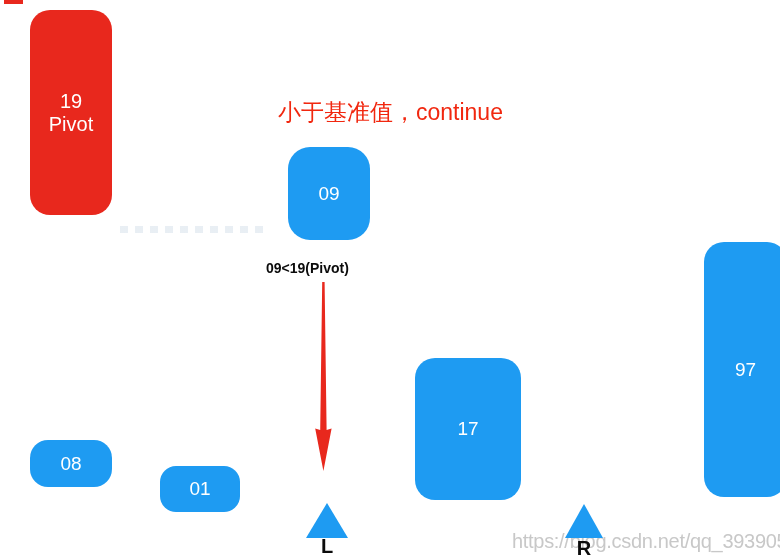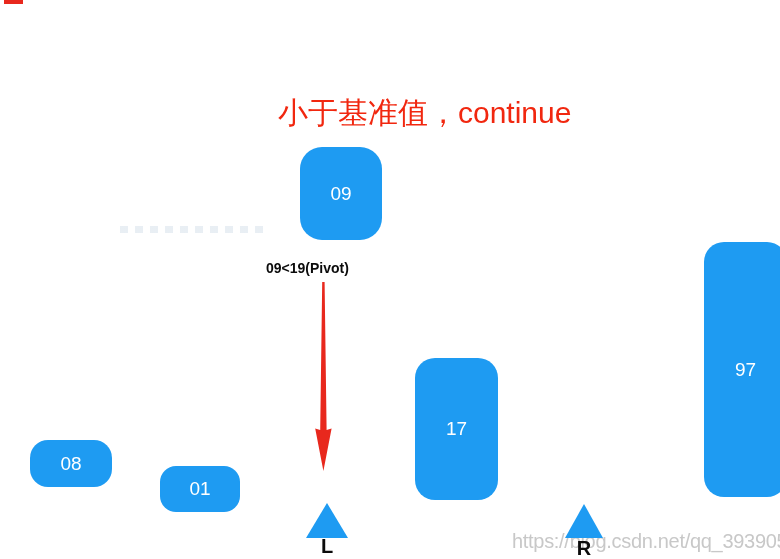--- a/index.html
+++ b/index.html
@@ -17,32 +17,32 @@
   }
   .pivot {
     position: absolute; left: 30px; top: 10px; width: 82px; height: 205px;
     background: var(--red); border-radius: 20px;
     color: #ffffff; display: flex; flex-direction: column;
     align-items: center; justify-content: center;
     font-size: 20px; line-height: 23px; font-weight: 500;
   }
   .annotation {
     position: absolute; left: 278px; top: 99px;
-    color: var(--red-text); font-size: 30px; line-height: 27px;
+    color: var(--red-text); font-size: 23px; line-height: 27px;
     white-space: nowrap;
   }
   .block {
     position: absolute; background: var(--blue); color: #ffffff;
     display: flex; align-items: center; justify-content: center;
     font-size: 19px; font-weight: 500;
   }
-  .b09 { left: 288px; top: 147px; width: 82px; height: 93px; border-radius: 22px; margin-left: 12px; }
+  .b09 { left: 288px; top: 147px; width: 82px; height: 93px; border-radius: 22px; }
   .b08 { left: 30px;  top: 440px; width: 82px; height: 47px; border-radius: 18px; }
   .b01 { left: 160px; top: 466px; width: 80px; height: 46px; border-radius: 16px; }
-  .b17 { left: 415px; top: 358px; width: 83px; height: 142px; border-radius: 20px; }
+  .b17 { left: 415px; top: 358px; width: 106px; height: 142px; border-radius: 20px; }
   .b97 { left: 704px; top: 242px; width: 83px; height: 255px; border-radius: 20px; }
   .cmp {
     position: absolute; left: 266px; top: 243px;
     font-size: 14px; font-weight: bold; color: var(--ink);
     white-space: nowrap;
     margin-top: 17px;
   }
   .dots {
     position: absolute; left: 120px; top: 226px; width: 146px; height: 7px;
     background: repeating-linear-gradient(90deg, #dde6ee 0 8px, transparent 8px 15px);
@@ -64,20 +64,24 @@
     color: var(--watermark); white-space: nowrap; text-align: right;
   }
 </style>
 </head>
 <body>
 
 <div class="stage">
 
   <div class="frag"></div>
 
+  <div class="pivot">
+    <div>19</div>
+    <div>Pivot</div>
+  </div>
 
   <div class="annotation">小于基准值，continue</div>
 
   <div class="block b09">
     <span>09</span>
   </div>
 
   <div class="cmp">09&lt;19(Pivot)</div>
 
   <div class="dots"></div>

